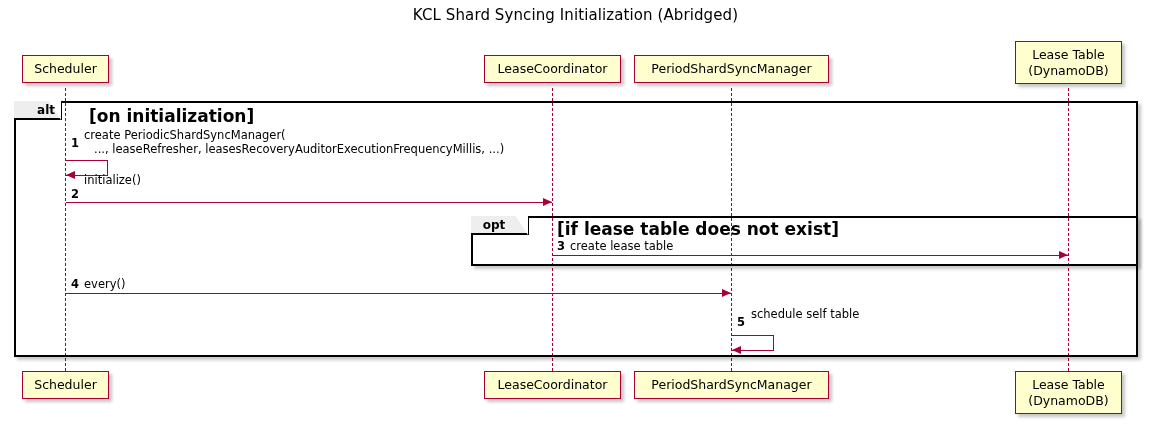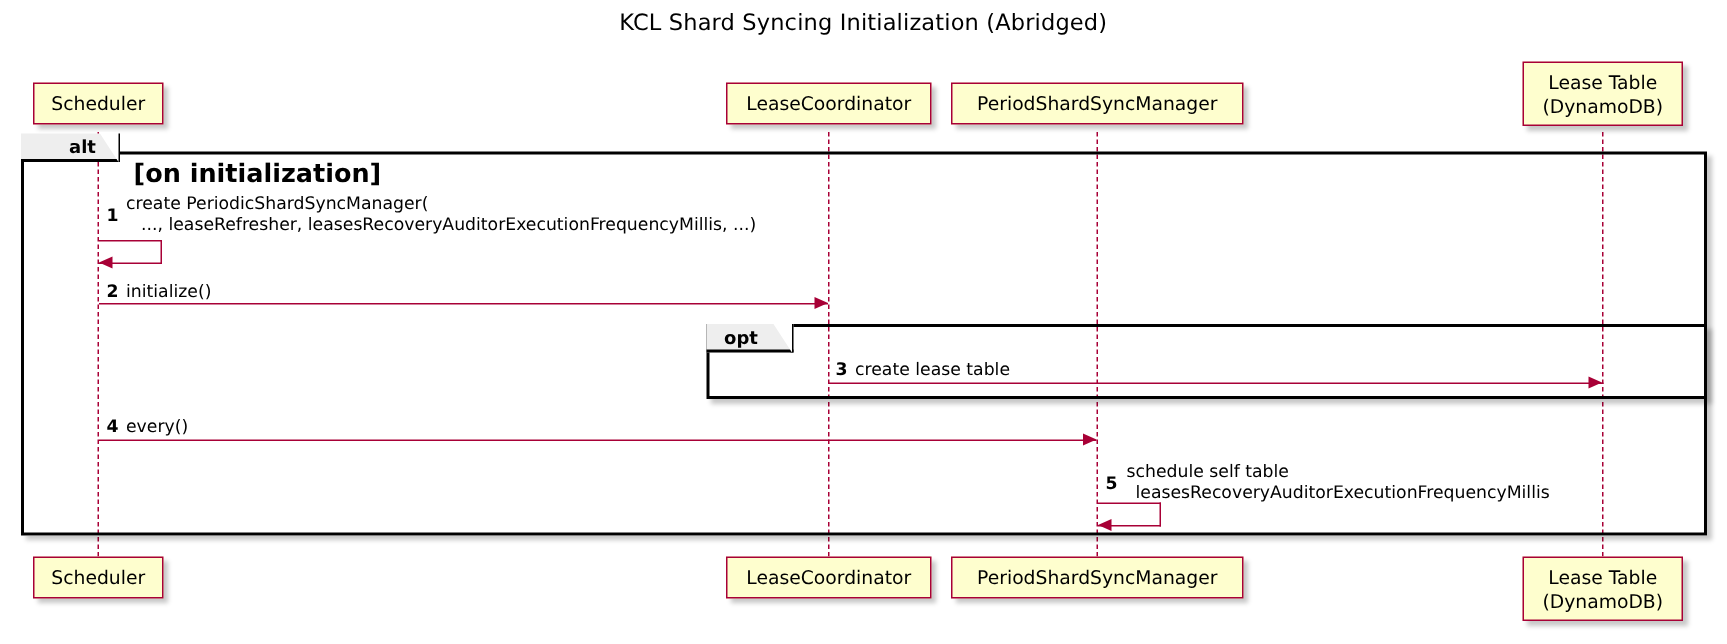--- a/index.html
+++ b/index.html
@@ -114,54 +114,54 @@
   <div class="participant" style="left:634px;top:55px;width:195px;height:28px;">
     <span>PeriodShardSyncManager</span>
   </div>
 
   <div class="participant" style="left:1015px;top:41px;width:107px;height:43px;flex-direction:column;">
     <span>Lease Table</span>
     <span>(DynamoDB)</span>
   </div>
 
   <div class="frame" style="left:14px;top:101px;width:1124px;height:256px;"></div>
-  <div class="frame-tab" style="left:14px;top:89px;width:66px;padding-left:32px;">
+  <div class="frame-tab" style="left:14px;top:101px;width:48px;padding-left:32px;">
     <span class="tab-label">alt</span>
   </div>
   <div class="frame-cond" style="left:89px;top:106px;">[on initialization]</div>
 
   <div class="msg-num" style="left:71px;top:136px;">1</div>
   <div class="msg-label" style="left:94px;top:142px;">..., leaseRefresher, leasesRecoveryAuditorExecutionFrequencyMillis, ...)</div>
   <div class="msg-label" style="left:84px;top:128px;">create PeriodicShardSyncManager(</div>
   <div class="self-loop" style="left:66px;top:160px;width:42px;height:16px;"></div>
   <div class="arrow-l" style="left:66px;top:171px;"></div>
 
   <div class="msg-num" style="left:71px;top:187px;">2</div>
-  <div class="msg-label" style="left:84px;top:187px;">initialize()</div>
+  <div class="msg-label" style="left:84px;top:173px;">initialize()</div>
   <div class="msg-line" style="left:66px;top:202px;width:486px;"></div>
   <div class="arrow-r" style="left:543px;top:197.5px;"></div>
 
   <div class="frame" style="left:471px;top:216px;width:667px;height:50px;"></div>
   <div class="frame-tab" style="left:471px;top:216px;width:58px;">
     <span class="tab-label">opt</span>
   </div>
+  <div class="frame-cond" style="left:557px;top:219px;">[if lease table does not exist]</div>
 
   <div class="msg-num" style="left:557px;top:239px;">3</div>
   <div class="msg-label" style="left:570px;top:239px;">create lease table</div>
   <div class="msg-line" style="left:552px;top:255px;width:517px;"></div>
   <div class="arrow-r" style="left:1059px;top:250.5px;"></div>
 
   <div class="msg-num" style="left:71px;top:277px;">4</div>
   <div class="msg-label" style="left:84px;top:277px;">every()</div>
   <div class="msg-line" style="left:66px;top:293px;width:665px;"></div>
   <div class="arrow-r" style="left:722px;top:288.5px;"></div>
 
   <div class="msg-num" style="left:737px;top:315px;">5</div>
   <div class="msg-label" style="left:751px;top:307px;">schedule self table</div>
-  <div class="msg-label" style="left:757px;top:321px;">leasesRecoveryAuditorExecutionFrequencyMillis</div>
   <div class="self-loop" style="left:732px;top:335px;width:42px;height:16px;"></div>
   <div class="arrow-l" style="left:732px;top:346px;"></div>
 
   <div class="participant" style="left:22px;top:371px;width:87px;height:28px;">
     <span>Scheduler</span>
   </div>
 
   <div class="participant" style="left:484px;top:371px;width:137px;height:28px;">
     <span>LeaseCoordinator</span>
   </div>

